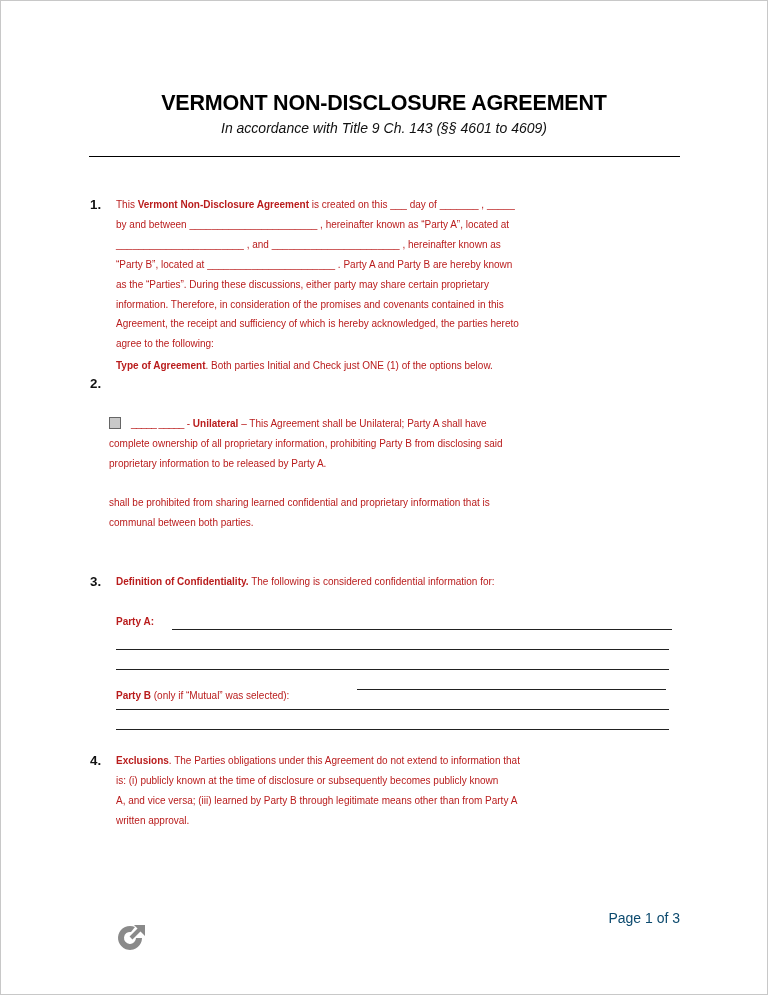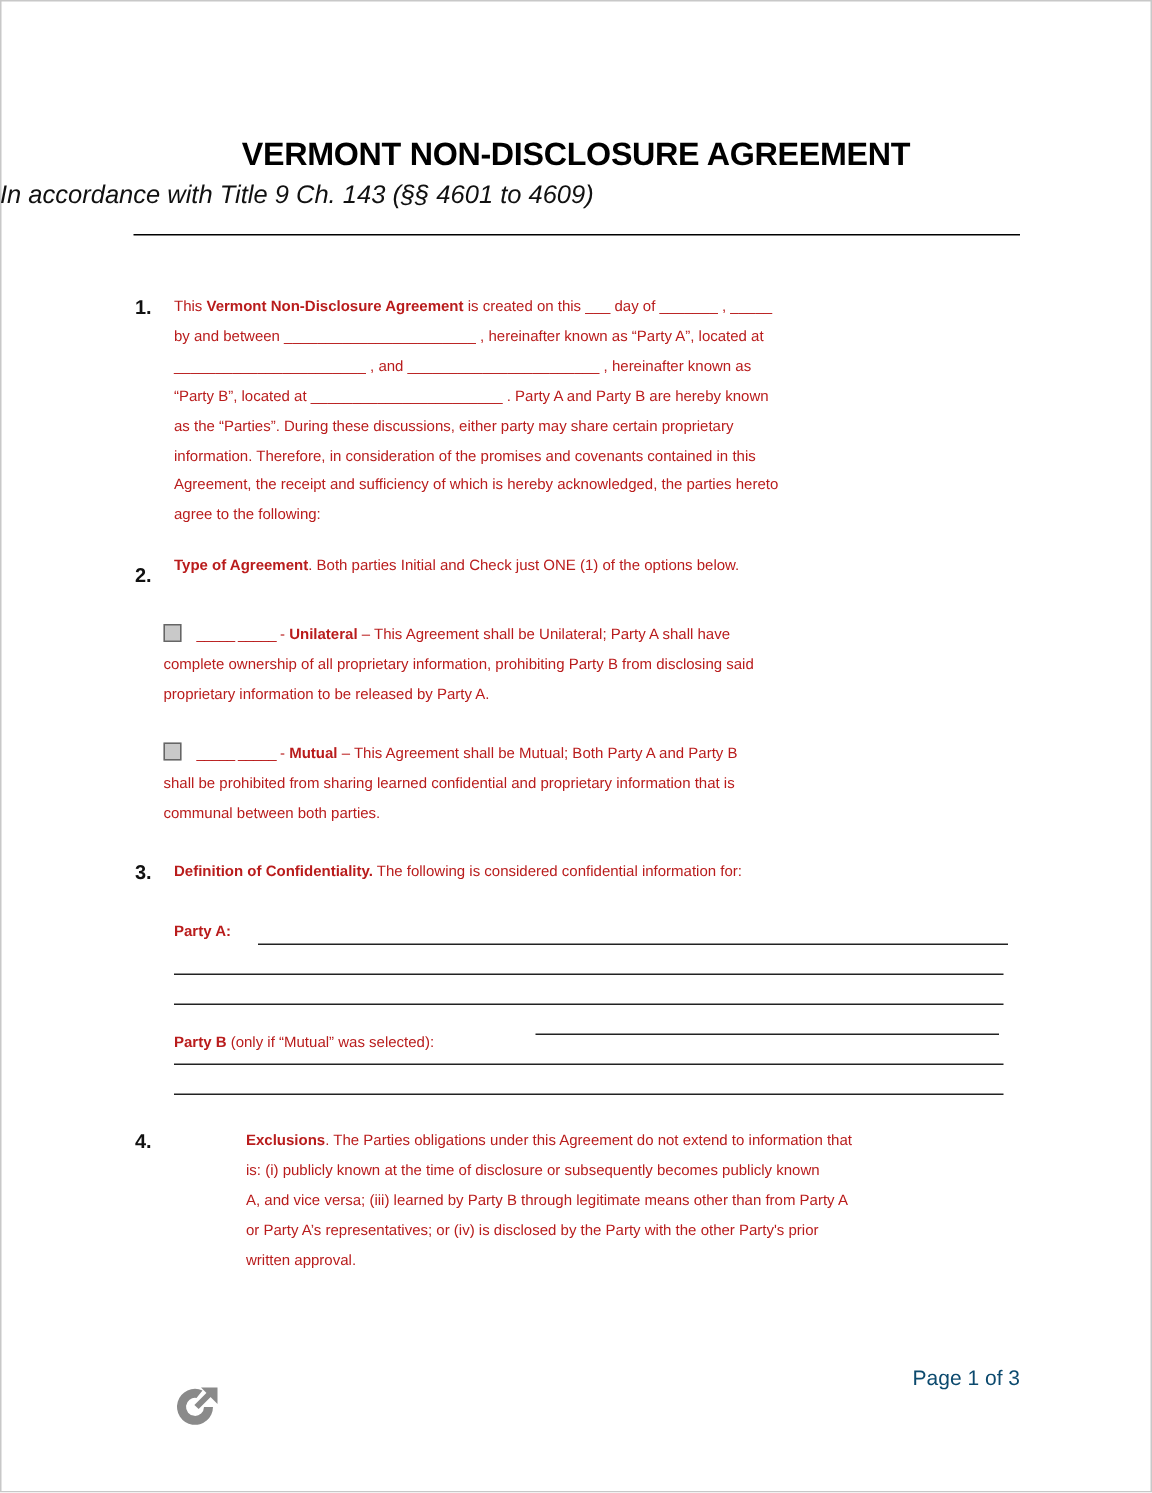--- a/index.html
+++ b/index.html
@@ -18,21 +18,22 @@
       box-sizing: content-box;
     }
     .title {
       position: absolute; left: 0; width: 768px; top: 91px;
       text-align: center;
       font-size: 21.5px; font-weight: bold; letter-spacing: -0.2px;
       color: #000;
     }
     .subtitle {
       position: absolute; left: 0; width: 768px; top: 120px;
-      font-size: 17px; font-style: italic; color: #111;
+      text-align: center;
+      font-size: 14px; font-style: italic; color: #111;
     }
     .rule {
       position: absolute; left: 89px; width: 591px; top: 156px;
       height: 0; border-top: 1.5px solid #000;
     }
     .para {
       position: absolute;
       font-size: 10px; line-height: 19.9px; color: #b91c1c;
     }
     .num {
@@ -75,32 +76,31 @@
   <span class="line">by and between _______________________ , hereinafter known as “Party A”, located at</span>
   <span class="line">_______________________ , and _______________________ , hereinafter known as</span>
   <span class="line">“Party B”, located at _______________________ . Party A and Party B are hereby known</span>
   <span class="line">as the “Parties”. During these discussions, either party may share certain proprietary</span>
   <span class="line">information. Therefore, in consideration of the promises and covenants contained in this</span>
   <span class="line">Agreement, the receipt and sufficiency of which is hereby acknowledged, the parties hereto</span>
   <span class="line">agree to the following:</span>
 </div>
 
 <div class="num" style="top:374px;">2.</div>
-<div class="para body-block" style="top:368px;">
+<div class="para body-block" style="top:356px;">
   <span class="line"><b>Type of Agreement</b><span>. Both parties Initial and Check just ONE (1) of the options below.</span></span>
 </div>
 
 <div class="para opt" style="top:414px;">
   <span class="line"><span class="cb"></span><span class="blank">_____  _____</span>  - <b>Unilateral</b><span> – This Agreement shall be Unilateral; Party A shall have</span></span>
   <span class="line">complete ownership of all proprietary information, prohibiting Party B from disclosing said</span>
   <span class="line">proprietary information to be released by Party A.</span>
 </div>
 
 <div class="para opt" style="top:493px;">
-  <span class="line"><span class="cb"></span><span class="blank">_____  _____</span>  - <b>Mutual</b><span> – This Agreement shall be Mutual; Both Party A and Party B</span></span>
   <span class="line">shall be prohibited from sharing learned confidential and proprietary information that is</span>
   <span class="line">communal between both parties.</span>
 </div>
 
 <div class="num" style="top:572px;">3.</div>
 <div class="para body-block" style="top:572px;">
   <span class="line"><b>Definition of Confidentiality.</b><span> The following is considered confidential information for:</span></span>
 </div>
 
 <div class="para" style="left:116px; top:612px;">
@@ -111,25 +111,24 @@
 <div class="fill-line" style="left:116px; width:553px; top:669px;"></div>
 
 <div class="para" style="left:116px; top:672px; white-space:nowrap;margin-top:14px;">
   <b>Party B</b><span> (only if “Mutual” was selected):</span>
 </div>
 <div class="fill-line" style="left:357px; width:309px; top:689px;"></div>
 <div class="fill-line" style="left:116px; width:553px; top:709px;"></div>
 <div class="fill-line" style="left:116px; width:553px; top:729px;"></div>
 
 <div class="num" style="top:751px;">4.</div>
-<div class="para body-block" style="top:751px;margin-left:48px;">
+<div class="para body-block" style="top:751px;">
   <span class="line"><b>Exclusions</b><span>. The Parties obligations under this Agreement do not extend to information that</span></span>
   <span class="line">is: (i) publicly known at the time of disclosure or subsequently becomes publicly known</span>
   <span class="line">A, and vice versa; (iii) learned by Party B through legitimate means other than from Party A</span>
-  <span class="line">or Party A’s representatives; or (iv) is disclosed by the Party with the other Party's prior</span>
   <span class="line">written approval.</span>
 </div>
 
 <svg class="logo" viewBox="0 0 34 34">
   <path d="M21 6 A12 12 0 1 0 28 17 L22 17 A6 6 0 1 1 17 11 Z" fill="#8a8a8a"></path>
   <path d="M17 17 L27 7" stroke="#8a8a8a" stroke-width="4" fill="none"></path>
   <path d="M20 4 L31 4 L31 15 Z" fill="#8a8a8a"></path>
 </svg>
 <div class="footer-page">Page 1 of 3</div>
 

